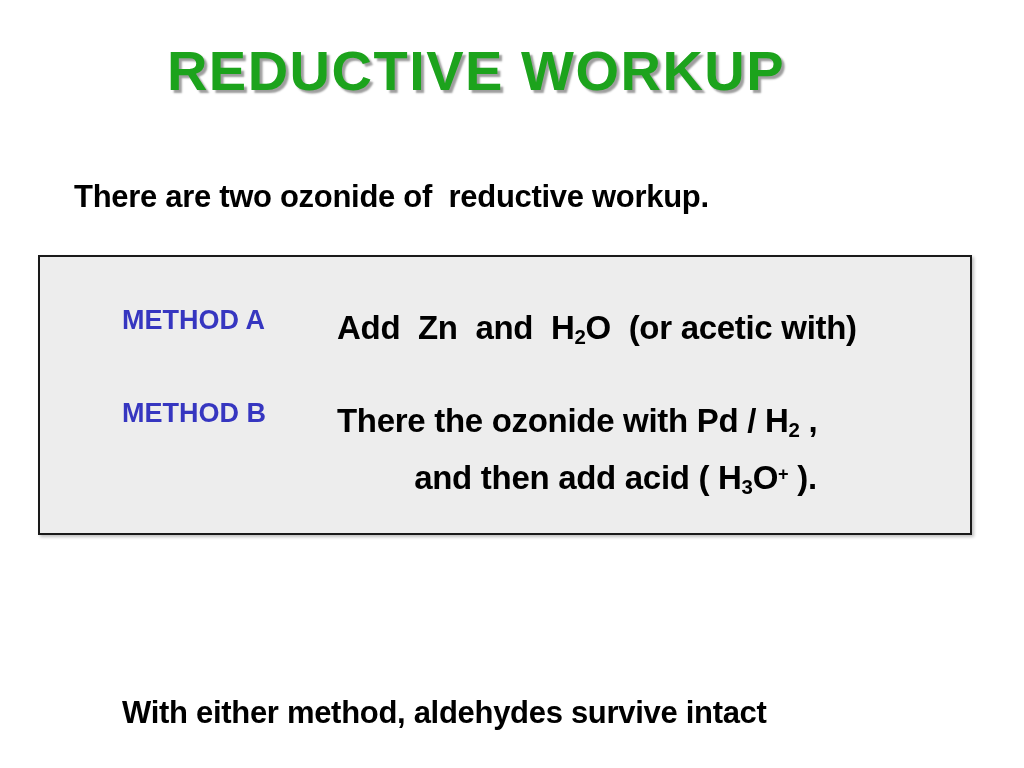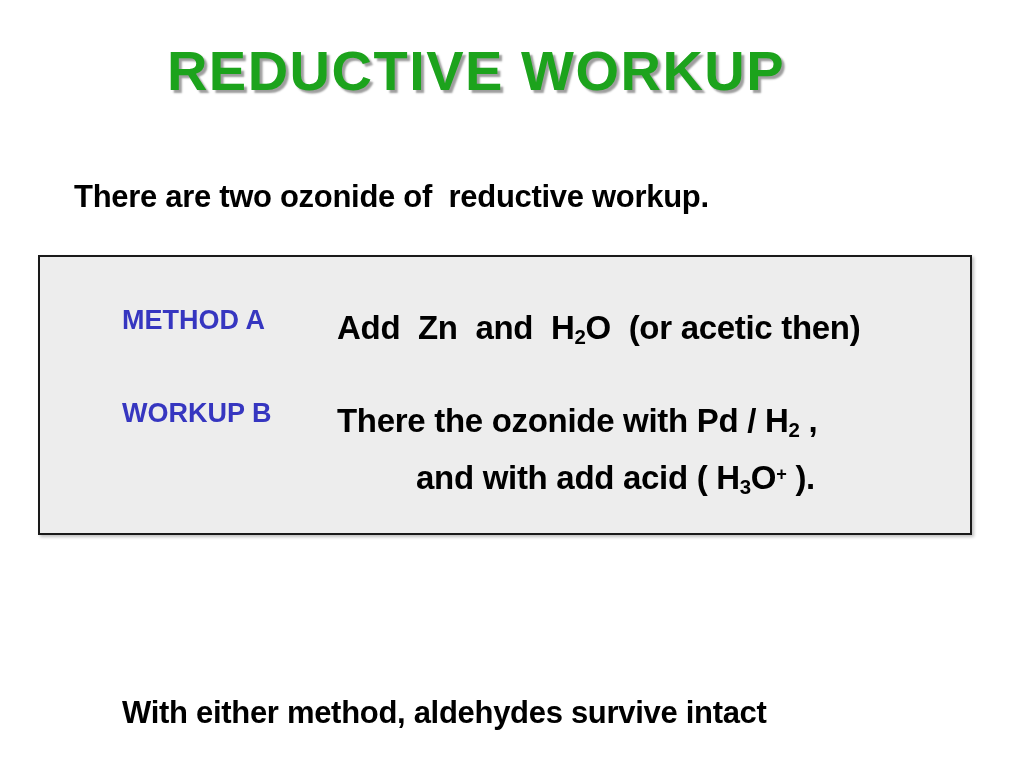--- a/index.html
+++ b/index.html
@@ -110,26 +110,26 @@
 <div class="slide">
 
   <div class="title">REDUCTIVE WORKUP</div>
 
   <div class="intro">There are two ozonide of  reductive workup.</div>
 
   <div class="methods-box">
 
     <div class="method-row row-a">
       <span class="method-label">METHOD A</span>
-      <div class="method-content"><div class="line"><span>Add  Zn  and  H</span><span class="rt-sub">2</span><span>O  (or acetic then)</span></div></div>
+      <div class="method-content"><div class="line"><span>Add  Zn  and  H</span><span class="rt-sub">2</span><span>O  (or acetic with)</span></div></div>
     </div>
 
     <div class="method-row row-b">
-      <span class="method-label">WORKUP B</span>
-      <div class="method-content"><div class="line"><span>There the ozonide with Pd / H</span><span class="rt-sub">2</span><span> ,</span></div><div class="line center"><span>and with add acid ( H</span><span class="rt-sub">3</span><span>O</span><span class="rt-sup">+</span><span> ).</span></div></div>
+      <span class="method-label">METHOD B</span>
+      <div class="method-content"><div class="line"><span>There the ozonide with Pd / H</span><span class="rt-sub">2</span><span> ,</span></div><div class="line center"><span>and then add acid ( H</span><span class="rt-sub">3</span><span>O</span><span class="rt-sup">+</span><span> ).</span></div></div>
     </div>
 
   </div>
 
   <div class="footer">
     <div>With either method, aldehydes survive intact</div>
     
   </div>
 
 </div>

